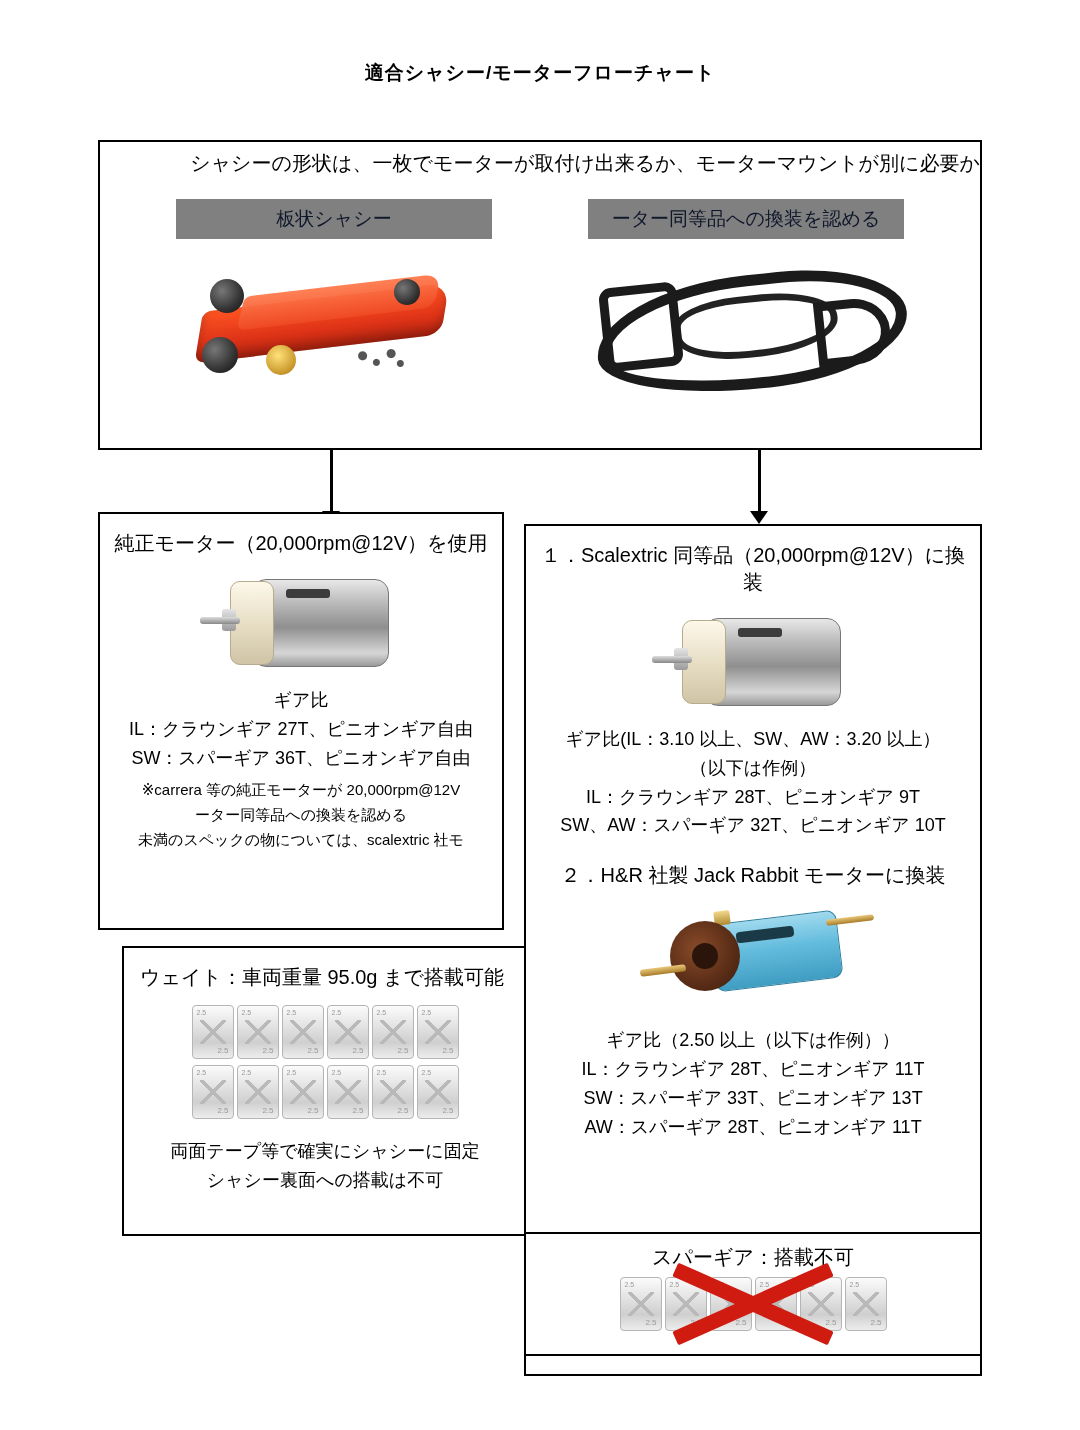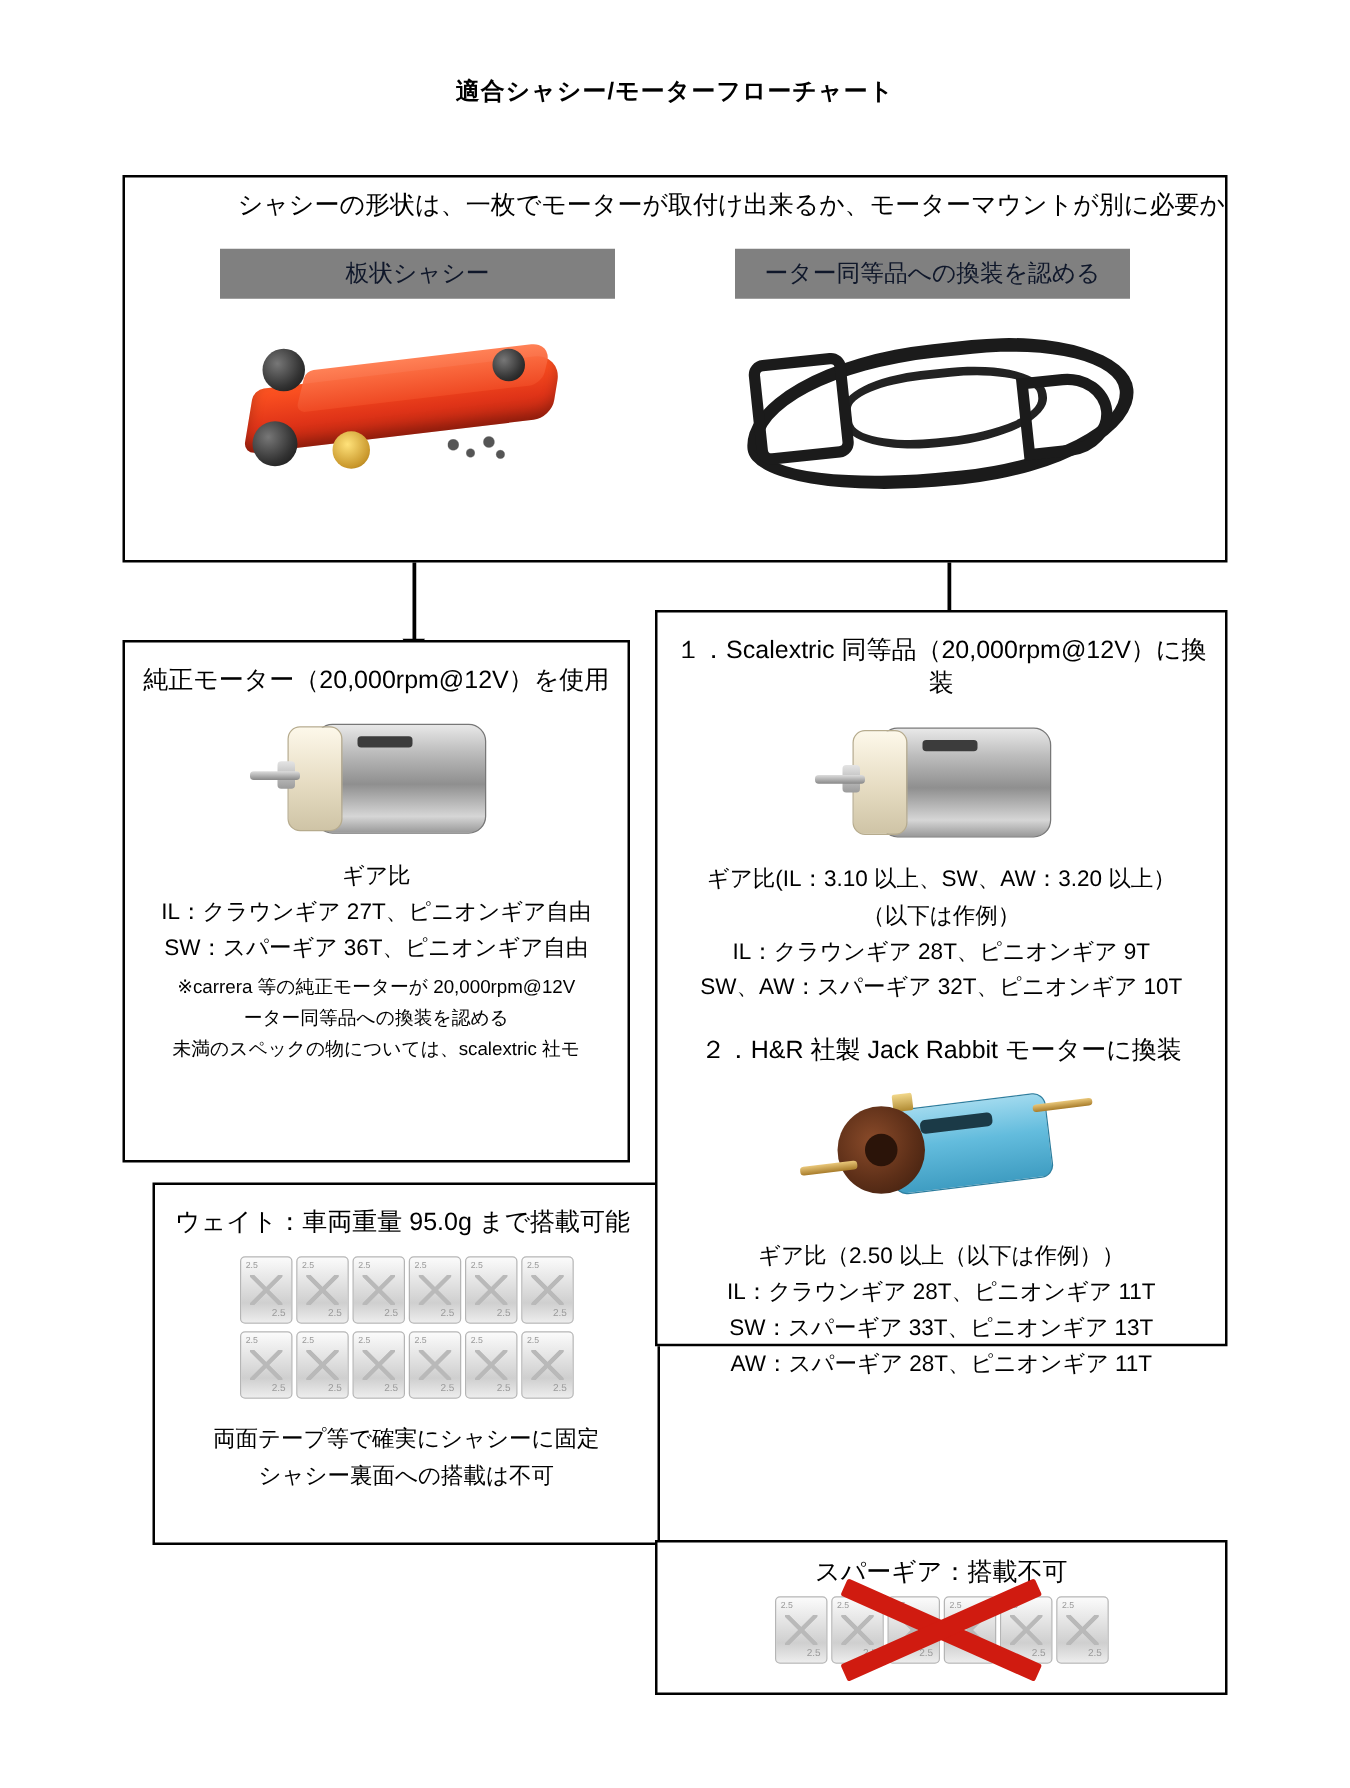--- a/index.html
+++ b/index.html
@@ -97,23 +97,23 @@
     left: 98px;
     top: 946px;
     width: 406px;
     height: 290px;
     margin-left: 24px;
   }
 
   
   #right-motor-box {
     left: 524px;
-    top: 488px;
+    top: 524px;
     width: 458px;
-    height: 589px;
+    height: 852px;
   }
   #right-weight-box {
     left: 524px;
     top: 1232px;
     width: 458px;
     height: 124px;
   }
 
   .box-heading {
     text-align: center;

